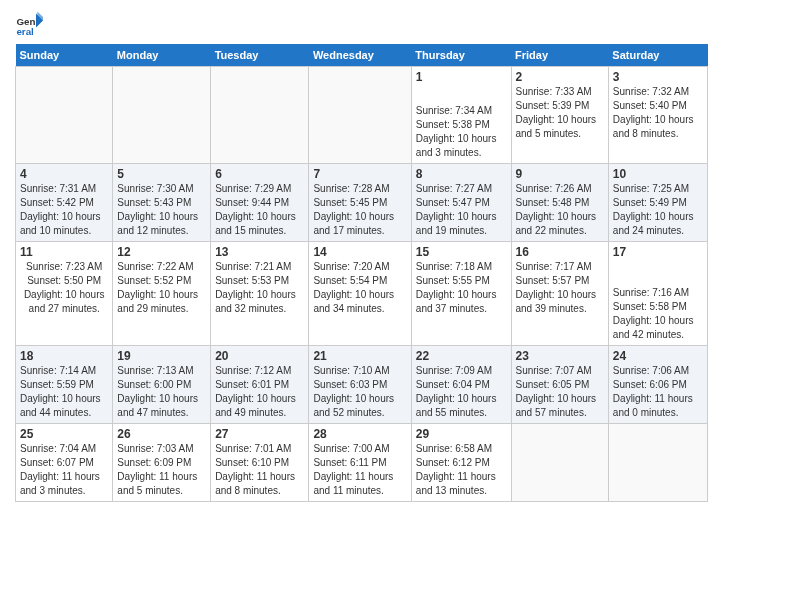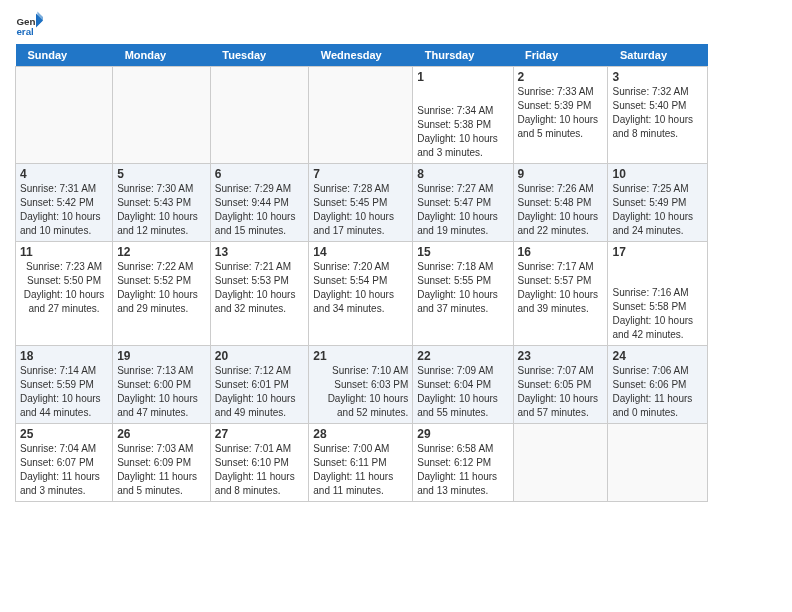--- a/index.html
+++ b/index.html
@@ -53,21 +53,21 @@
       color: #555;
     }
     table {
       width: 100%;
       border-collapse: collapse;
       font-size: 10.5px;
     }
     thead tr th {
       background-color: #2176c7;
       color: #fff;
-      padding: 5px 12px;
+      padding: 5px 4px;
       text-align: left;
       font-weight: bold;
       font-size: 11px;
     }
     tbody tr td {
       border: 1px solid #ccc;
       vertical-align: top;
       padding: 3px 4px;
       width: 113px;
       height: 78px;
@@ -276,21 +276,21 @@
           </td>
           <td>
             <span class="day-num">20</span>
             <div class="day-info" style="white-space: pre-line;">Sunrise: 7:12 AM
 Sunset: 6:01 PM
 Daylight: 10 hours
 and 49 minutes.</div>
           </td>
           <td>
             <span class="day-num">21</span>
-            <div class="day-info" style="white-space: pre-line; text-align: right;">Sunrise: 7:10 AM
+            <div class="day-info" style="white-space: pre-line;">Sunrise: 7:10 AM
 Sunset: 6:03 PM
 Daylight: 10 hours
 and 52 minutes.</div>
           </td>
           <td>
             <span class="day-num">22</span>
             <div class="day-info" style="white-space: pre-line;">Sunrise: 7:09 AM
 Sunset: 6:04 PM
 Daylight: 10 hours
 and 55 minutes.</div>

